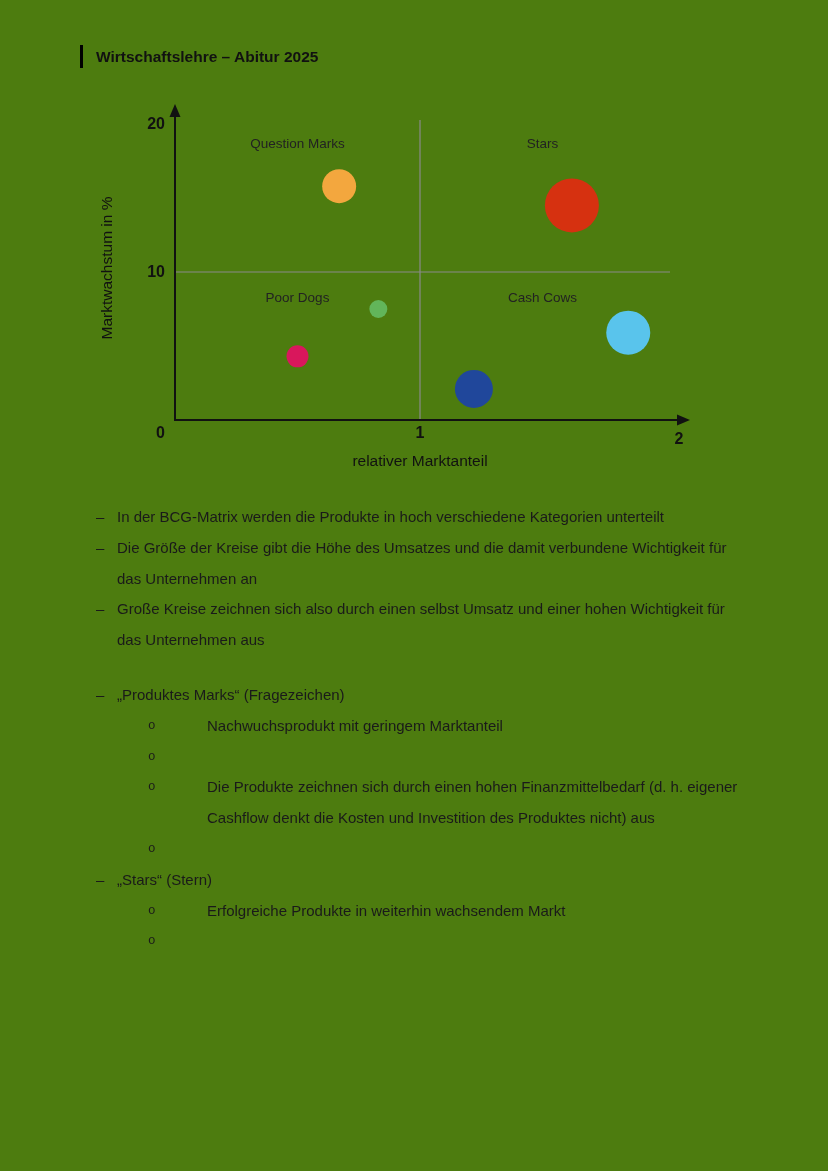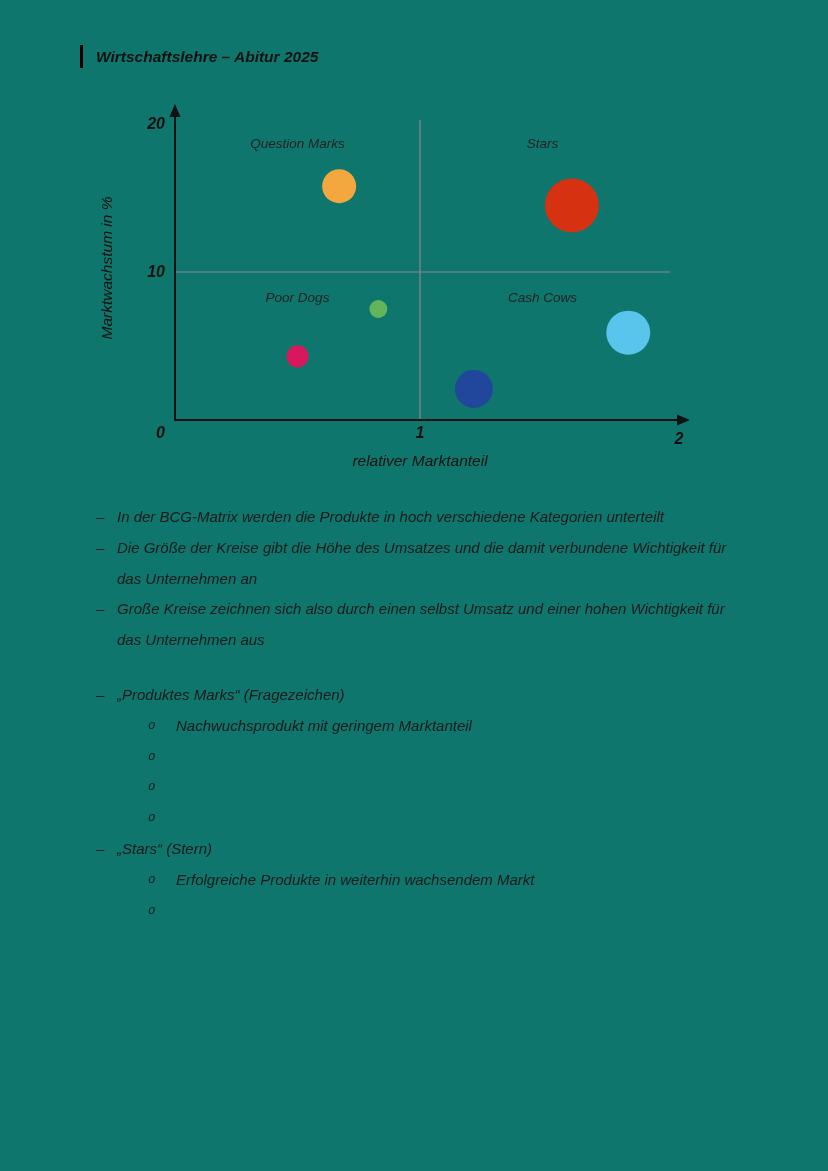--- a/index.html
+++ b/index.html
@@ -2,40 +2,40 @@
 <html><head>
 <meta charset="utf-8">
 <title>Wirtschaftslehre – Abitur 2025</title>
 <style>
   html,body{margin:0;padding:0;}
   body{
     width:828px;height:1171px;background:#ffffff;position:relative;
     font-family:"Liberation Sans","DejaVu Sans",sans-serif;color:#1a1a1a;
     overflow:hidden;
   }
-  .page{position:absolute;inset:0;background:#0f766e;font-style:italic;}
+  .page{position:absolute;inset:0;background:#4d7c0f;}
 
   
   .header{position:absolute;left:80px;top:45px;display:flex;align-items:center;}
   .hbar{width:3px;height:23px;background:#000;margin-right:13px;flex:none;}
   .htitle{font-weight:700;font-size:15.5px;color:#111;}
 
   
   .chart{position:absolute;left:90px;top:100px;width:620px;height:385px;}
   svg text{font-family:"Liberation Sans","DejaVu Sans",sans-serif;}
 
   
   .notes{position:absolute;left:96px;top:502px;width:660px;font-size:15px;line-height:30.8px;}
   .note{display:flex;align-items:flex-start;}
   .note .mk{flex:none;}
   .l1 .mk{width:21px;}
   .l1 .tx{width:615px;}
   .l2{padding-left:52px;}
   .l2 .mk{width:28px;font-family:"Liberation Mono","DejaVu Sans Mono",monospace;font-size:12.5px;line-height:30.8px;}
-  .l2 .tx{width:548px;}
+  .l2 .tx{width:548px;margin-left:31px;}
   .gap{margin-top:24px;}
 </style>
 </head>
 <body>
 
 <div class="page">
 
   <div class="header">
     <span class="hbar"></span>
     <span class="htitle">Wirtschaftslehre – Abitur 2025</span>
@@ -88,20 +88,21 @@
     </div>
     <div class="note l2">
       <span class="mk">o</span>
       <span class="tx">Nachwuchsprodukt mit geringem Marktanteil</span>
     </div>
     <div class="note l2">
       <span class="mk">o</span>
     </div>
     <div class="note l2">
       <span class="mk">o</span>
+      <span class="tx">Die Produkte zeichnen sich durch einen hohen Finanzmittelbedarf (d. h. eigener Cashflow denkt die Kosten und Investition des Produktes nicht) aus</span>
     </div>
     <div class="note l2">
       <span class="mk">o</span>
     </div>
     <div class="note l1">
       <span class="mk">–</span>
       <span class="tx">„Stars“ (Stern)</span>
     </div>
     <div class="note l2">
       <span class="mk">o</span>

